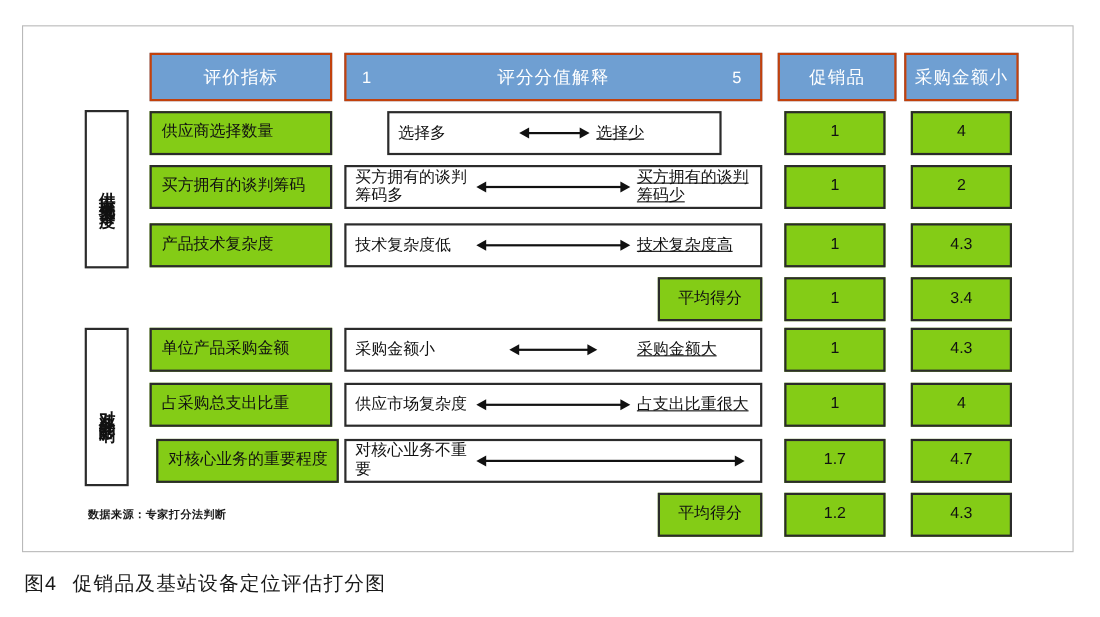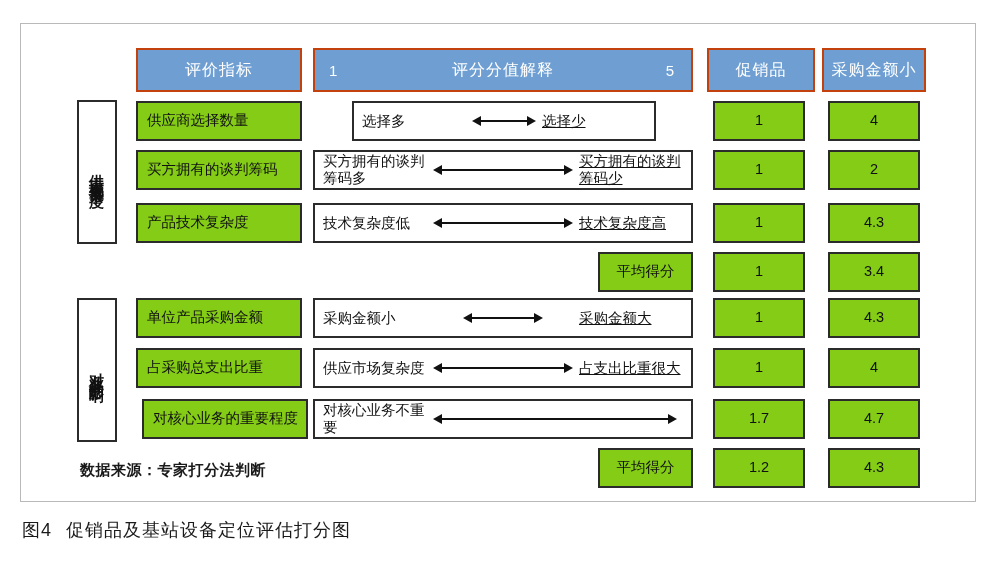--- a/index.html
+++ b/index.html
@@ -121,21 +121,21 @@
     width: 0; height: 0;
     border-top: 5px solid transparent;
     border-bottom: 5px solid transparent;
   }
   .arrow .headL { left: 0; border-right: 9px solid #111111; }
   .arrow .headR { right: 0; border-left: 9px solid #111111; }
 
   
   .note {
     position: absolute;
-    font-size: 15px;
+    font-size: 10px;
     font-weight: 700;
     color: #1a1a1a;
     letter-spacing: 0.5px;
   }
   .caption {
     position: absolute;
     font-size: 18px;
     color: #1a1a1a;
     letter-spacing: 1px;
   }

